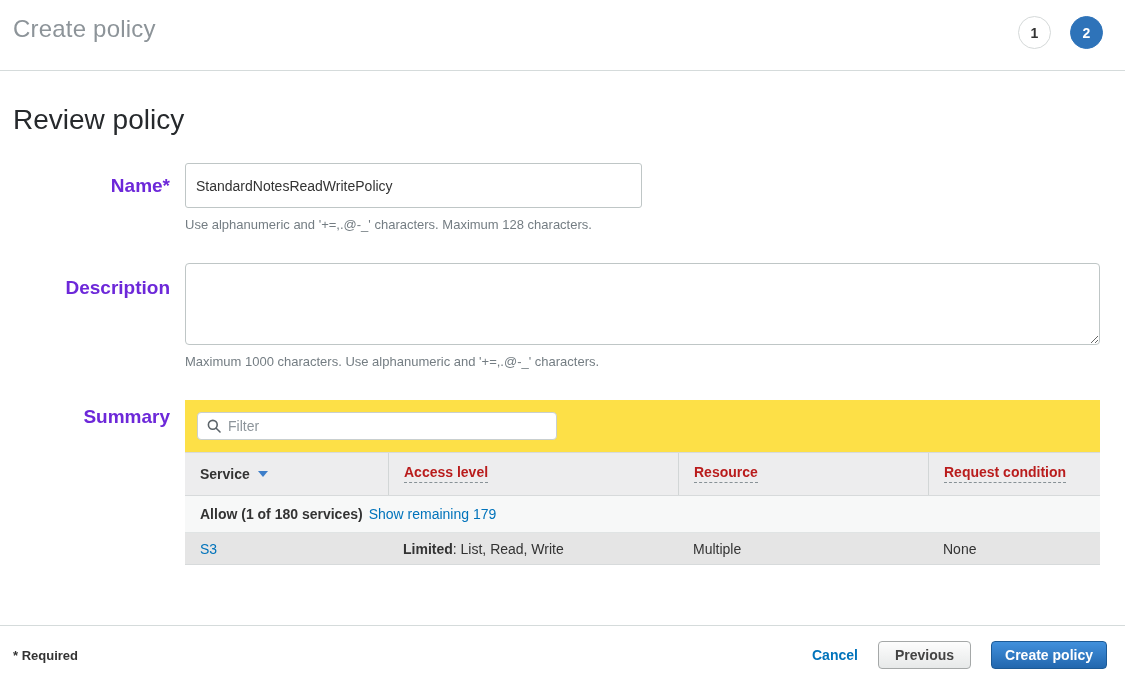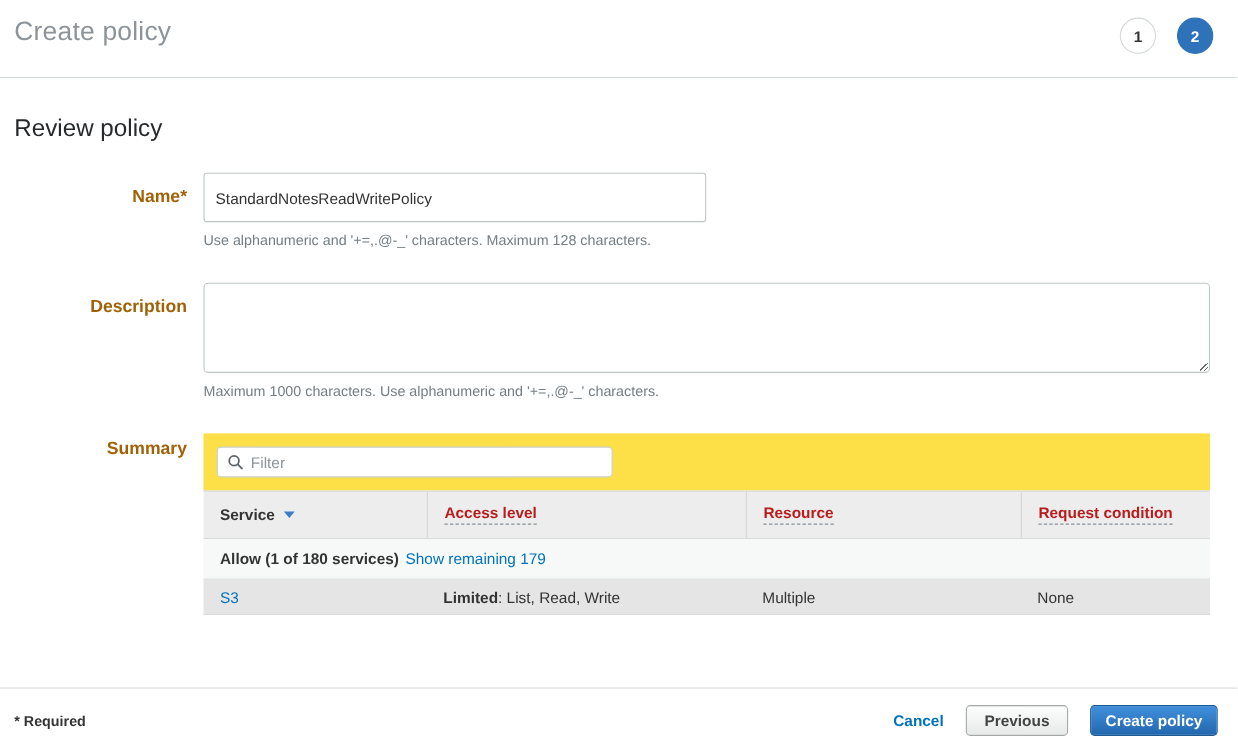--- a/index.html
+++ b/index.html
@@ -32,35 +32,35 @@
     width: 33px; height: 33px; border-radius: 50%;
     display: flex; align-items: center; justify-content: center;
     font-size: 14px; font-weight: bold;
   }
   .step-inactive { background: #ffffff; border: 1px solid #d5d9d9; color: #333; }
   .step-active   { background: #2e73b9; border: 1px solid #2e73b9; color: #ffffff; }
 
   
   .review-heading {
     margin: 33px 0 0 13px;
-    font-size: 22px;
+    font-size: 28px;
     font-weight: 400;
     color: #26292c;
   }
 
   
   .form { margin-top: 27px; }
   .form-row { display: flex; }
   .form-label {
     width: 170px;
     min-width: 170px;
     text-align: right;
-    font-size: 16px;
+    font-size: 19px;
     font-weight: bold;
-    color: #a16207;
+    color: #6d28d9;
     padding-right: 0;
     margin-right: 15px;
   }
   .row-name { align-items: center; }
   .name-input {
     width: 457px; height: 45px;
     border: 1px solid #bfc6c6;
     border-radius: 3px;
     padding: 0 10px;
     font-size: 14px;

